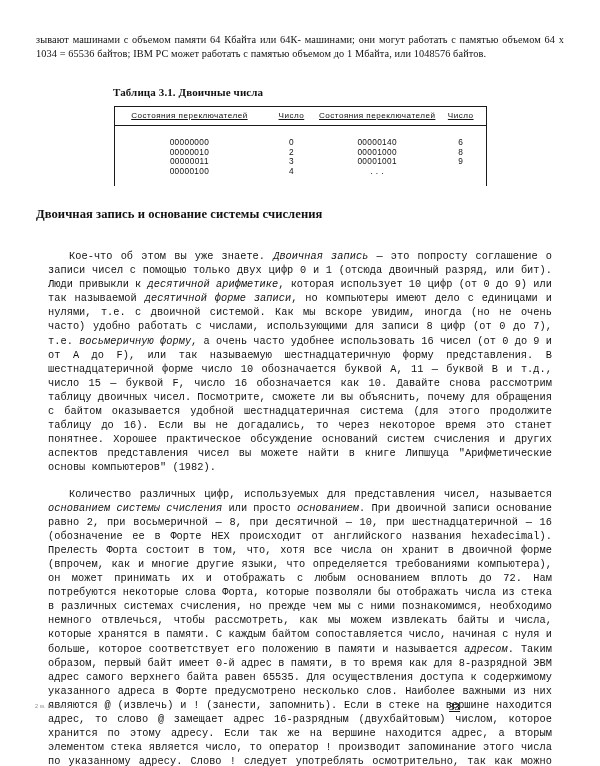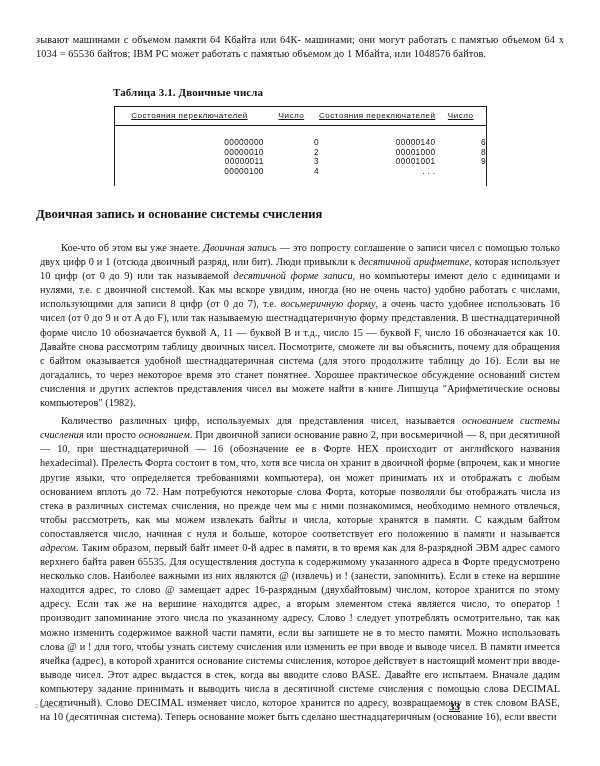--- a/index.html
+++ b/index.html
@@ -73,21 +73,21 @@
   table.binary thead th.c-num    { width: 58px; }
   table.binary thead th.c-bits2  { width: 110px; }
   table.binary thead th.c-num2   { width: 53px; }
 
   table.binary tbody td {
     font-size: 8.3px;
     letter-spacing: 0.04em;
     padding: 0;
     height: 9.6px;
     line-height: 9.6px;
-    text-align: right;
+    text-align: center;
     white-space: pre;
   }
   table.binary tbody tr.spacer td {
     height: 12px;
   }
   table.binary tbody tr.last td {
     height: 14px;
     vertical-align: bottom;
   }
   .dots {
@@ -111,23 +111,24 @@
     position: absolute;
     left: 36px;
     top: 237px;
     width: 528px;
     font-size: 10.3px;
     line-height: 14.1px;
     text-align: justify;
     letter-spacing: 0.004em;
   }
   .body-block p {
-    margin: 4px;
+    margin: 12px;
     text-indent: 21px;
     text-align: justify;
+    font-family: Liberation Mono, monospace;
   }
   .body-block p.last { text-align-last: left; }
   .body-block p i { font-style: italic; }
 
   
   .folio {
     position: absolute;
     right: 36px;
     top: 700px;
     font-size: 11px;

